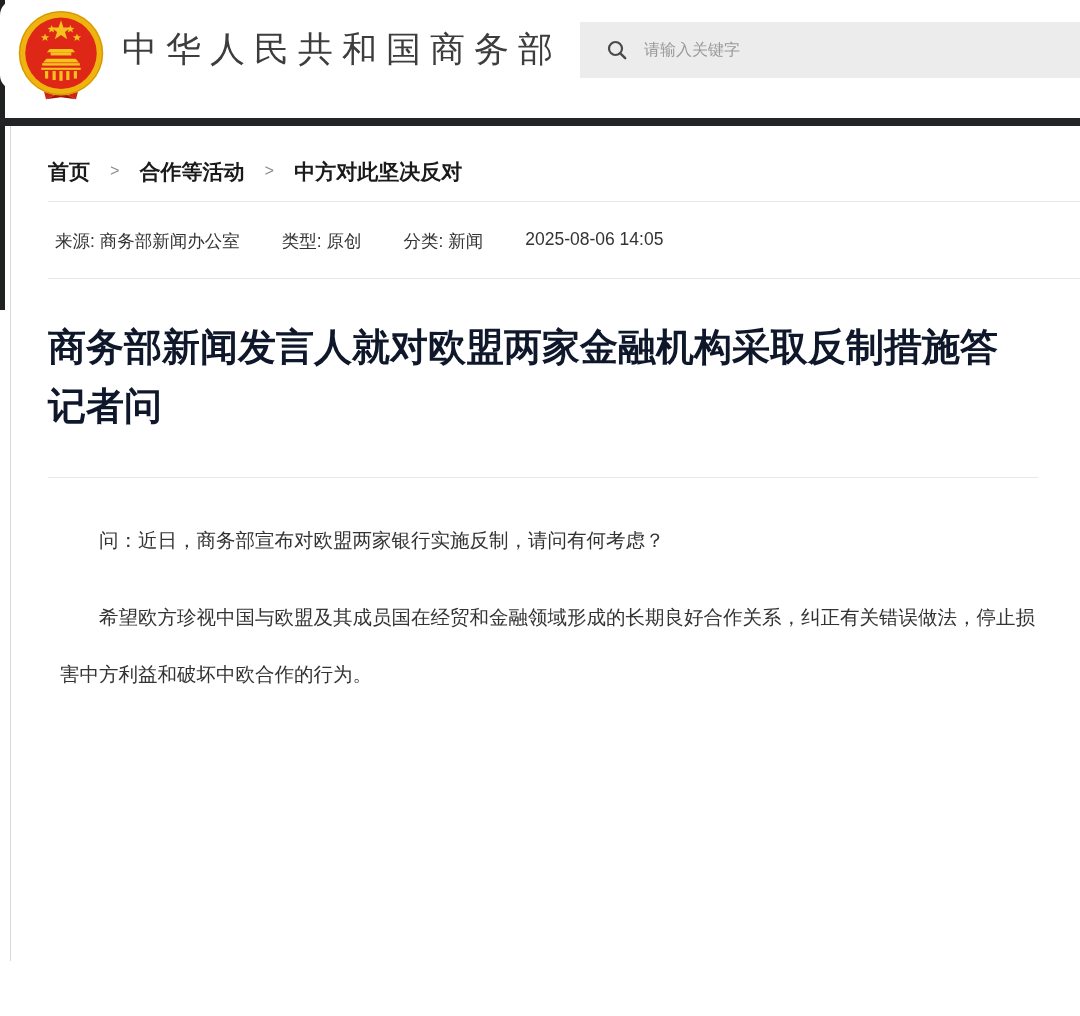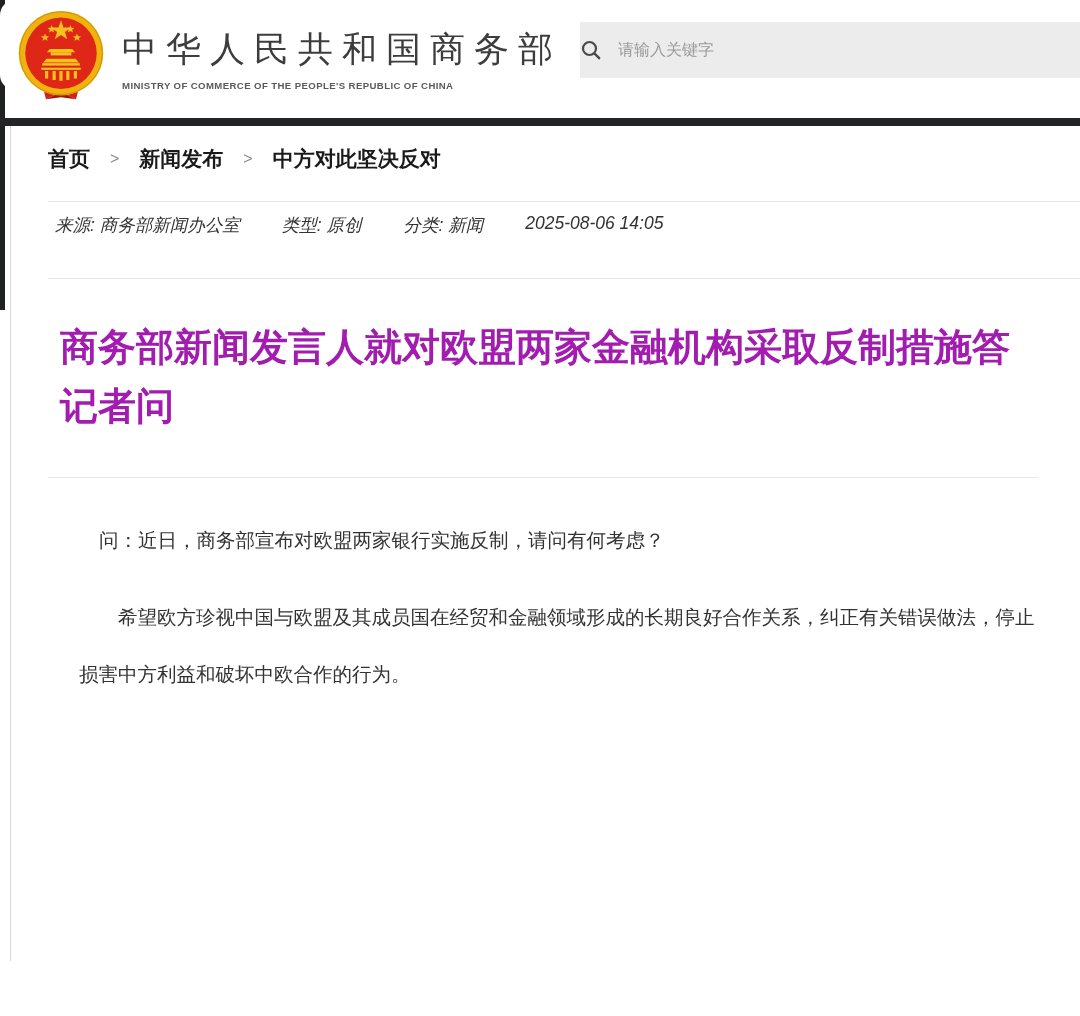--- a/index.html
+++ b/index.html
@@ -33,73 +33,73 @@
   .brand-cn {
     font-size: 35px; letter-spacing: 9px; color: #3d3d3d; font-weight: 500;
     white-space: nowrap;
   }
   .brand-en {
     margin-top: 7px; font-size: 9.6px; letter-spacing: 0.4px; color: #5a5a5a;
     font-weight: 700; white-space: nowrap;
   }
   .searchbox {
     position: absolute; left: 580px; top: 22px; width: 500px; height: 56px;
-    background: #ececec; display: flex; align-items: center; 
+    background: #ececec; display: flex; align-items: center; padding-left: 26px;
   }
   .searchbox svg { flex: 0 0 auto; }
   .search-input {
     border: none; outline: none; background: transparent;
     font-size: 16px; color: #333; margin-left: 16px; width: 380px;
     font-family: "Liberation Sans", "DejaVu Sans", sans-serif;
   }
   .search-input::placeholder { color: #9a9a9a; }
 
   
   .topbar {
     position: absolute; left: 0; top: 118px; width: 1080px; height: 8px;
     background: #222426;
   }
 
   
   .breadcrumb {
-    position: absolute; left: 48px; top: 143px; height: 32px;
-    display: flex; align-items: center; gap: 20px;
+    position: absolute; left: 48px; top: 156px; height: 32px;
+    display: flex; align-items: center; gap: 20px; font-family: Liberation Mono, monospace;
   }
   .crumb {
     font-size: 21px; font-weight: 700; color: #1a1a1a; text-decoration: none;
     cursor: pointer; white-space: nowrap;
   }
   .crumb-sep { font-size: 16px; color: #8b8b8b; font-weight: 400; }
   .rule { position: absolute; height: 1px; background: #e8e8e8; }
   .rule-breadcrumb { left: 48px; top: 201px; width: 1032px; }
 
   
   .meta {
-    position: absolute; left: 55px; top: 213px; display: flex; gap: 42px;
-    font-size: 17.5px; color: #333; font-style: italic;
+    position: absolute; left: 55px; top: 229px; display: flex; gap: 42px;
+    font-size: 17.5px; color: #333;
   }
   .meta-item { white-space: nowrap; }
   .meta-label { color: #333; }
   .rule-meta { left: 48px; top: 278px; width: 1032px; }
 
   
   .article-title {
     position: absolute; left: 48px; top: 318px; width: 985px;
-    font-size: 38px; line-height: 59px; font-weight: 700; color: #a21caf; margin-left: 12px;
+    font-size: 38px; line-height: 59px; font-weight: 700; color: #0f172a;
   }
   .rule-title { left: 48px; top: 477px; width: 990px; }
 
   .article-body {
     position: absolute; left: 60px; top: 495px; width: 992px;
     font-size: 19.5px; line-height: 57px; color: #333;
   }
   .article-body p { text-indent: 2em; }
   .article-body p.p1 { margin-top: 17px; }
   .article-body p.p2 { margin-top: 20px; }
-  .article-body p.p3 { margin-top: 20px; margin-left: 19px; }
+  .article-body p.p3 { margin-top: 20px; }
 </style>
 </head>
 <body>
 
 <div class="edge-stripe"></div>
 <div class="edge-line"></div>
 
 <div class="header">
   <div class="emblem">
     <svg viewBox="0 0 100 100" width="94" height="96">
@@ -130,38 +130,37 @@
       <rect x="48.3" y="66" width="3.4" height="10.4" fill="#f7c11e"></rect>
       <rect x="55.6" y="66" width="3.4" height="9.6" fill="#f7c11e"></rect>
       <rect x="63.6" y="66" width="3.4" height="8" fill="#f7c11e"></rect>
 
       <path d="M14,58 A38,38 0 0,0 86,58 L82,58 A34,34 0 0,1 18,58 Z" fill="#efb310" opacity="0.0"></path>
     </svg>
   </div>
 
   <div class="brand">
     <div class="brand-cn">中华人民共和国商务部</div>
-    <div class="brand-en">MINISTRY OF COMMERCE OF THE PEOPLE'S REPUBLIC OF CHINA</div>
   </div>
 
   <div class="searchbox">
     <svg width="22" height="22" viewBox="0 0 22 22">
       <circle cx="9.5" cy="9.5" r="6.5" fill="none" stroke="#4a4a4a" stroke-width="2.2"></circle>
       <line x1="14.3" y1="14.3" x2="19.2" y2="19.2" stroke="#4a4a4a" stroke-width="2.4" stroke-linecap="round"></line>
     </svg>
     <input class="search-input" type="text" placeholder="请输入关键字" style="">
   </div>
 </div>
 
 <div class="topbar"></div>
 
 <nav class="breadcrumb">
   <a class="crumb">首页</a>
   <span class="crumb-sep">&gt;</span>
-  <a class="crumb">新闻发布</a>
+  <a class="crumb">合作等活动</a>
   <span class="crumb-sep">&gt;</span>
   <a class="crumb">中方对此坚决反对</a>
 </nav>
 <div class="rule rule-breadcrumb"></div>
 
 <div class="meta">
   <span class="meta-item">
     <span class="meta-label">来源: </span>
     <span>商务部新闻办公室</span>
   </span>

